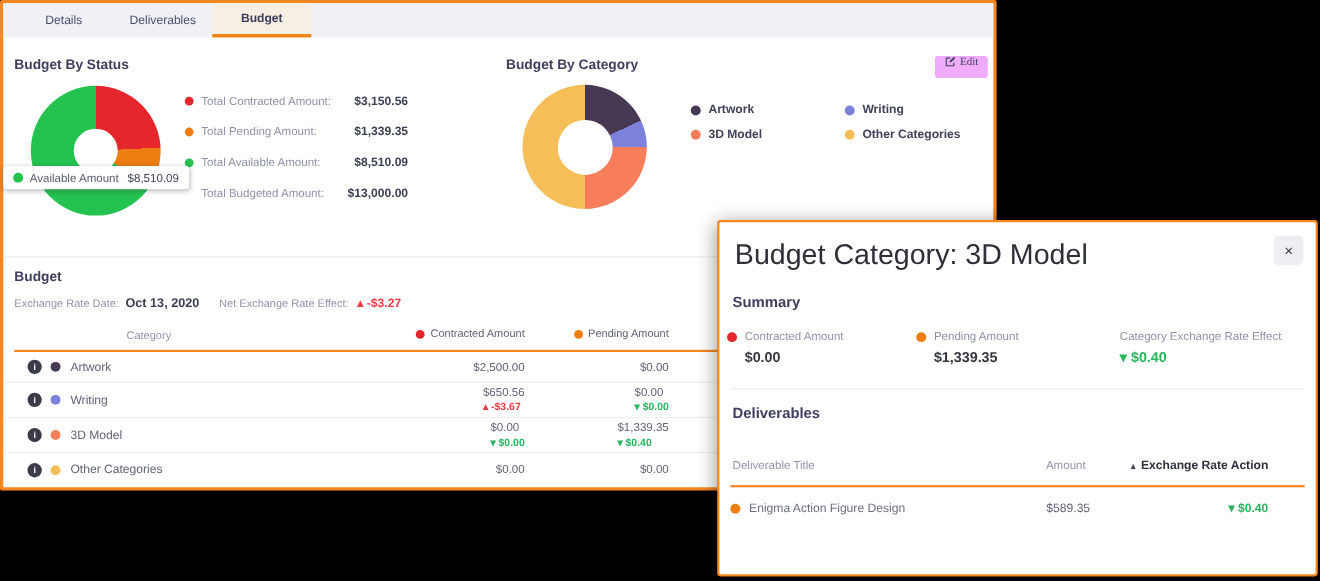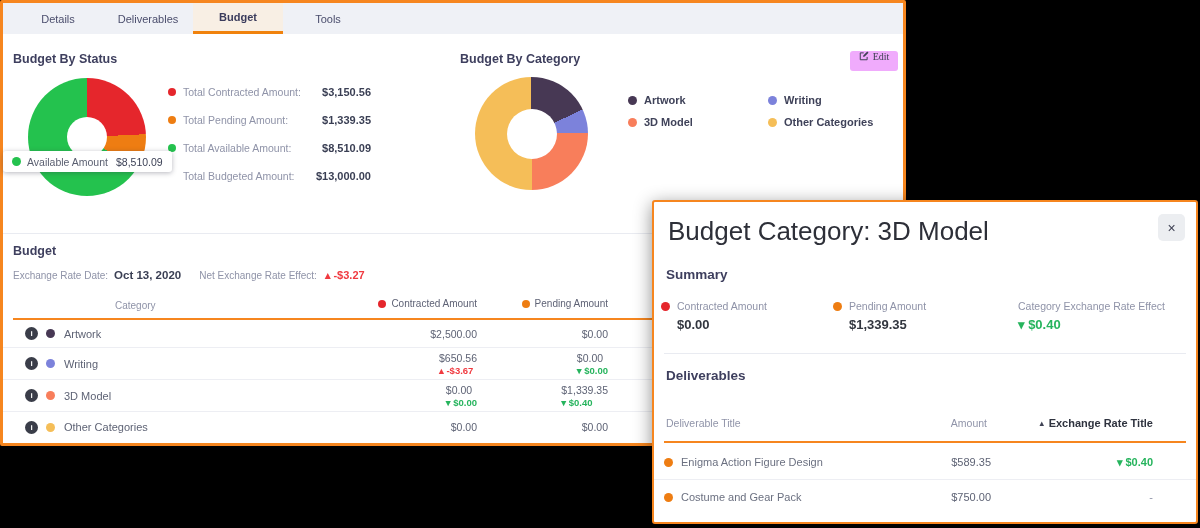--- a/index.html
+++ b/index.html
@@ -137,21 +137,20 @@
 <body>
 
 <div class="canvas">
 
   <div class="window">
 
     <div class="tabbar">
       <div class="tab">Details</div>
       <div class="tab">Deliverables</div>
       <div class="tab active">Budget</div>
-      <div class="tab">Tools</div>
     </div>
 
     <div class="section-title" id="status-title">Budget By Status</div>
 
     <div class="donut" id="status-donut" style="background: conic-gradient(rgb(229, 38, 44) 0deg, rgb(229, 38, 44) 87.2463deg, rgb(238, 125, 18) 87.2463deg, rgb(238, 125, 18) 124.336deg, rgb(36, 194, 78) 124.336deg, rgb(36, 194, 78) 360deg);">
       <div class="donut-hole"></div>
     </div>
 
     <div class="tooltip">
       <span class="dot" style="background-color: rgb(36, 194, 78);"></span>
@@ -332,37 +331,29 @@
 
     <div class="modal-divider"></div>
 
     <div class="modal-sec-title" id="deliverables-title">Deliverables</div>
 
     <div class="d-head">
       <span class="dh-title">Deliverable Title</span>
       <span class="dh-amount">Amount</span>
       <span class="dh-effect">
         <span class="sort-glyph">▴</span>
-        <span>Exchange Rate Title</span>
+        <span>Exchange Rate Action</span>
       </span>
     </div>
     <div class="d-underline"></div>
 
     <div class="d-row" id="d-row-0">
       <div class="d-left">
         <span class="dot" style="background-color: rgb(238, 125, 18);"></span>
         <span class="d-title">Enigma Action Figure Design</span>
       </div>
       <span class="d-amount">$589.35</span>
       <span class="d-effect" data-type="positive">▾ $0.40</span>
     </div>
 
-    <div class="d-row" id="d-row-1">
-      <div class="d-left">
-        <span class="dot" style="background-color: rgb(238, 125, 18);"></span>
-        <span class="d-title">Costume and Gear Pack</span>
-      </div>
-      <span class="d-amount">$750.00</span>
-      <span class="d-effect">-</span>
-    </div>
   </div>
 
 </div>
 
 </body></html>

